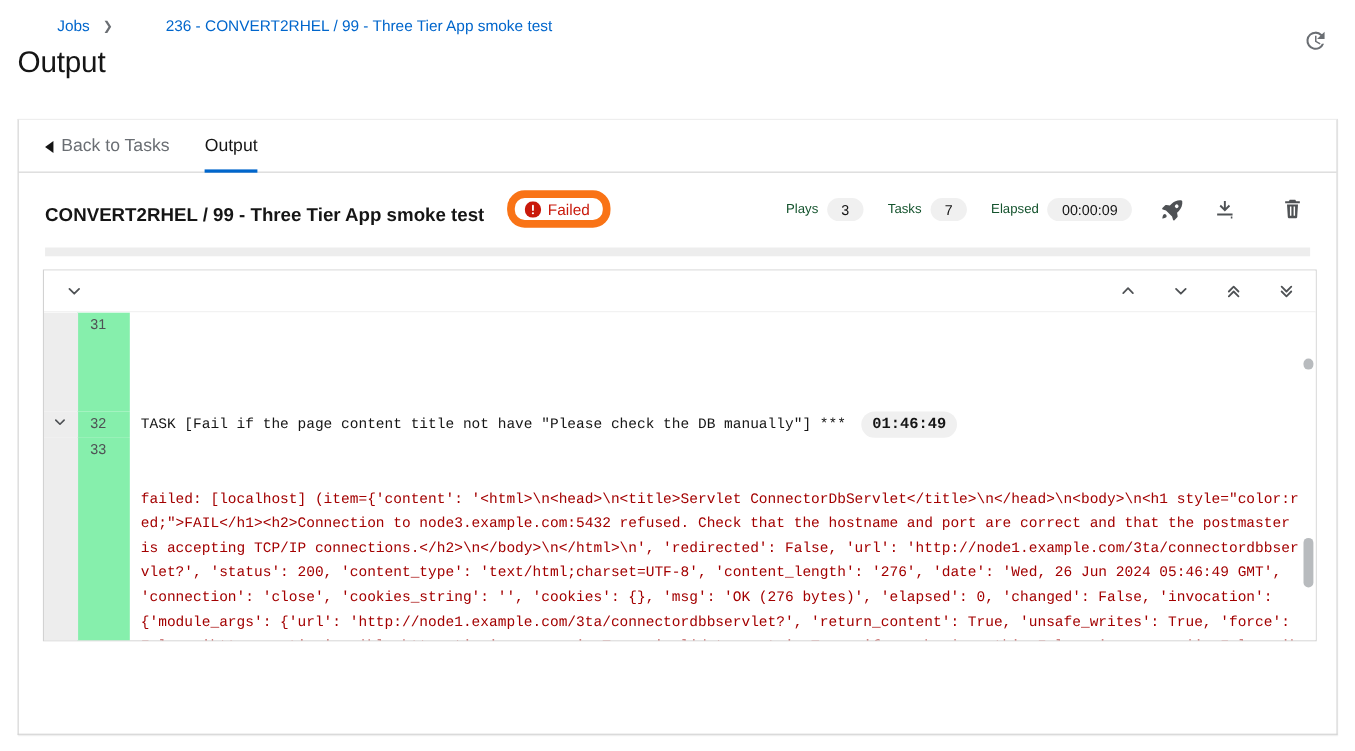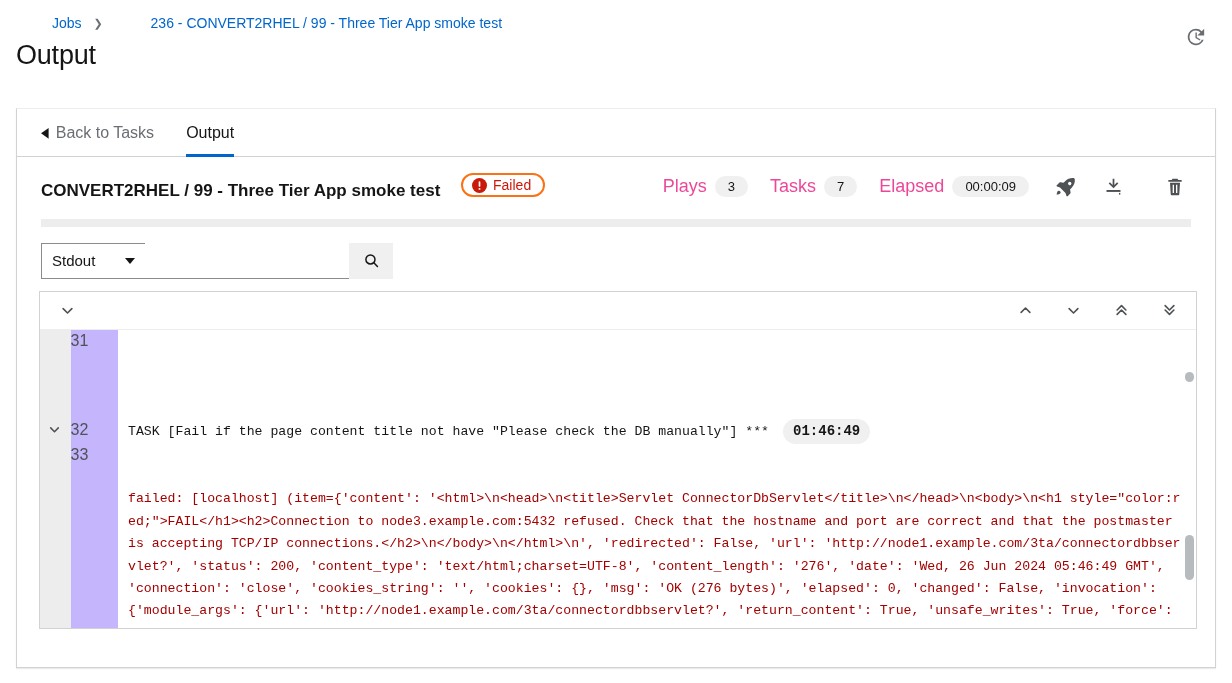--- a/index.html
+++ b/index.html
@@ -66,29 +66,29 @@
   .job-row {
     display: flex; align-items: center; justify-content: space-between;
     padding: 16px 24px 12px 24px;
     gap: 20px;
   }
   .job-title {
     font-size: 17px; font-weight: bold; color: #151515; white-space: nowrap;
   }
   .status-pill {
     display: inline-flex; align-items: center; gap: 6px;
-    border: 2px solid #f97316; border-radius: 16px;
+    border: 7px solid #f97316; border-radius: 16px;
     padding: 2px 12px 2px 9px; margin-left: 16px; vertical-align: 3px;
     font-size: 14px; color: #c9190b; background: #fff; font-weight: normal;
   }
   .excl-icon { width: 15px; height: 15px; flex: 0 0 15px; }
 
   .job-stats { display: flex; align-items: center; gap: 0; }
   .stat { display: flex; align-items: center; margin-left: 22px; }
-  .stat-label { font-size: 18px; color: #ec4899; margin-right: 8px; }
+  .stat-label { font-size: 12px; color: #14532d; margin-right: 8px; }
   .stat-value {
     background: #f0f0f0; border-radius: 16px; padding: 3px 13px;
     font-size: 13px; color: #151515; min-width: 28px; text-align: center;
   }
   .icon-btn {
     margin-left: 24px; width: 24px; height: 24px;
     color: #4f5255; cursor: pointer;
     display: flex; align-items: center; justify-content: center;
   }
   .icon-btn.trash { margin-left: 38px; margin-right: 4px; }
@@ -152,23 +152,23 @@
     border-collapse: collapse; width: 100%;
   }
   .log-row { vertical-align: top; }
   .gutter-toggle {
     width: 30px; background: #ededed; text-align: center;
     color: #4f5255; user-select: none; cursor: pointer;
     font-family: "Liberation Sans", sans-serif; font-size: 11px;
     padding: 0; border-right: 1px solid #ededed;
   }
   .gutter-num {
-    width: 48px; background: #c4b5fd; text-align: left;
+    width: 48px; background: #86efac; text-align: center;
     padding: 0 10px 0 0; color: #4f5255; user-select: none;
-    font-family: "Liberation Sans", sans-serif; font-size: 16px;
+    font-family: "Liberation Sans", sans-serif; font-size: 13px;
     line-height: 22.4px;
   }
   .log-cell { padding: 0 10px 0 10px; color: #151515; white-space: pre-wrap;
               word-break: break-all; }
   .log-cell.err { color: #a30000; }
   .ts-badge {
     display: inline-block; background: #f0f0f0; border-radius: 14px;
     padding: 1px 10px; margin-left: 14px; color: #151515;
     font-family: "Liberation Mono", monospace; font-weight: bold; font-size: 14px;
   }
@@ -258,33 +258,20 @@
           <path d="M6 7h12l-.9 14.1a1 1 0 0 1-1 .9H7.9a1 1 0 0 1-1-.9L6 7zm3.2 2.3v10h1.6v-10H9.2zm4 0v10h1.6v-10h-1.6z"></path>
         </svg>
       </div>
     </div>
   </div>
 
   <div class="progress-track">
     <div class="progress-fill" style="width:100%"></div>
   </div>
 
-  <div class="search-bar">
-    <div class="select-box">
-      <span>Stdout</span>
-      <span class="select-caret"></span>
-    </div>
-    <input class="search-input" type="text" value="" placeholder="" style="">
-    <button class="search-btn">
-      <svg viewBox="0 0 24 24" width="17" height="17" fill="none" stroke="currentColor" stroke-width="2.1">
-        <circle cx="10.5" cy="10.5" r="6.4"></circle>
-        <path d="M15.3 15.3 20.4 20.4" stroke-linecap="round"></path>
-      </svg>
-    </button>
-  </div>
 
   <div class="output-panel">
     <div class="output-toolbar">
       <div class="chev">
         <svg viewBox="0 0 24 24" width="15" height="15" fill="none" stroke="currentColor" stroke-width="2.6">
           <path d="M5 9l7 7 7-7" stroke-linecap="round" stroke-linejoin="round"></path>
         </svg>
       </div>
       <div class="toolbar-right">
         <div class="chev">

